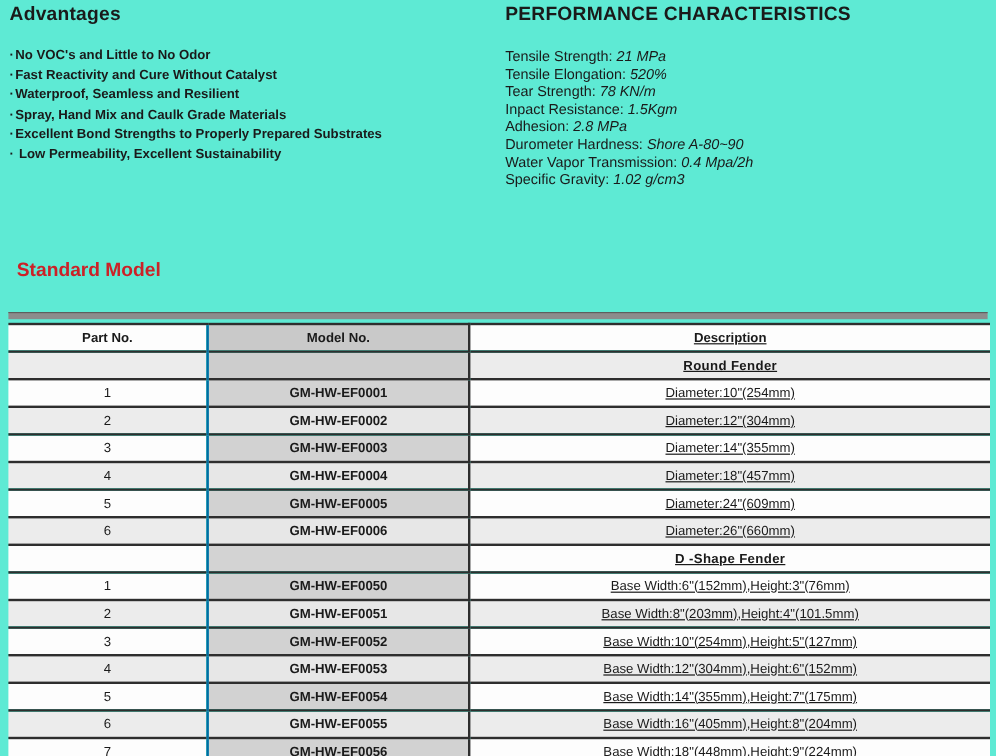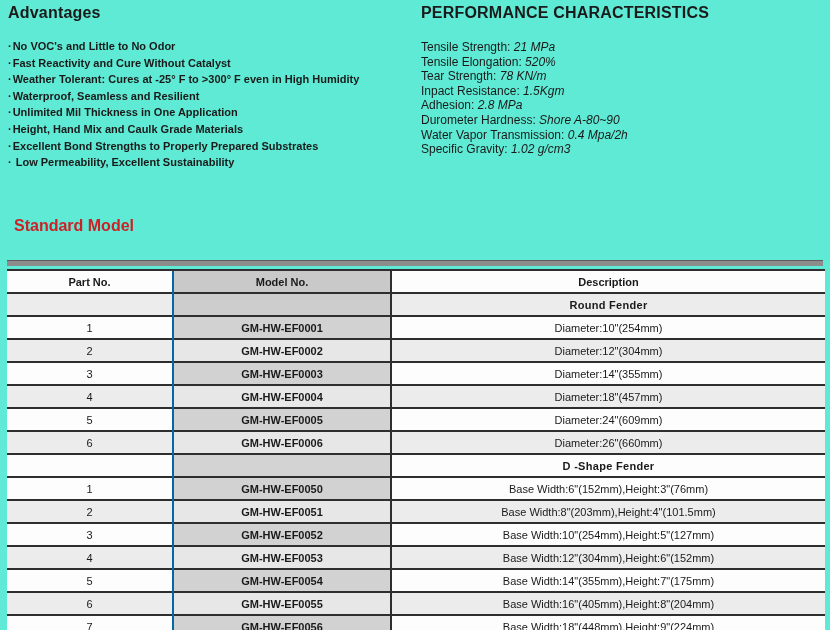--- a/index.html
+++ b/index.html
@@ -38,21 +38,21 @@
     height:21px;
     text-align:center;
     vertical-align:middle;
     font-size:11px;
     overflow:hidden;
     white-space:nowrap;
   }
   table.spec{border-bottom:2px solid #2e2e2e;}
   .c-part{width:165px;}
   .c-model{width:216px;border-left:2px solid #0369a1;border-right:2px solid #2e2e2e;}
-  .c-desc{width:433px;}
+  .c-desc{width:433px;text-decoration:underline;}
   thead th{font-size:12px;font-weight:bold;height:22px;}
   thead .c-part, thead .c-desc{background:#fdfdfd;}
   thead .c-model{background:#c9c9c9;}
   .r-sec-gray .c-part,.r-sec-gray .c-desc{background:#ececec;}
   .r-sec-gray .c-model{background:#cdcdcd;}
   .r-sec-white .c-part,.r-sec-white .c-desc{background:#fdfdfd;}
   .r-sec-white .c-model{background:#d3d3d3;}
   .sec-title{font-weight:bold;font-size:11.5px;letter-spacing:.3px;}
   .r-odd .c-part,.r-odd .c-desc{background:#fdfdfd;}
   .r-odd .c-model{background:#d2d2d2;}
@@ -63,24 +63,22 @@
 </head>
 <body>
 
 <div id="page">
 
   <div class="adv-block">
     <div class="adv-title">Advantages</div>
     <div class="adv-list">
       <div class="adv-line"><span class="b">·</span><span>No VOC's and Little to No Odor</span></div>
       <div class="adv-line"><span class="b">·</span><span>Fast Reactivity and Cure Without Catalyst</span></div>
-      <div class="adv-line"><span class="b">·</span><span>Weather Tolerant: Cures at -25° F to &gt;300° F even in High Humidity</span></div>
       <div class="adv-line"><span class="b">·</span><span>Waterproof, Seamless and Resilient</span></div>
-      <div class="adv-line"><span class="b">·</span><span>Unlimited Mil Thickness in One Application</span></div>
-      <div class="adv-line"><span class="b">·</span><span>Height, Hand Mix and Caulk Grade Materials</span></div>
+      <div class="adv-line"><span class="b">·</span><span>Spray, Hand Mix and Caulk Grade Materials</span></div>
       <div class="adv-line"><span class="b">·</span><span>Excellent Bond Strengths to Properly Prepared Substrates</span></div>
       <div class="adv-line"><span class="b">·</span> <span>Low Permeability, Excellent Sustainability</span></div>
     </div>
   </div>
 
   <div class="perf-block">
     <div class="perf-title">PERFORMANCE CHARACTERISTICS</div>
     <div>
       <div class="perf-line"><span>Tensile Strength:</span> <span class="val">21 MPa</span></div>
       <div class="perf-line"><span>Tensile Elongation:</span> <span class="val">520%</span></div>

